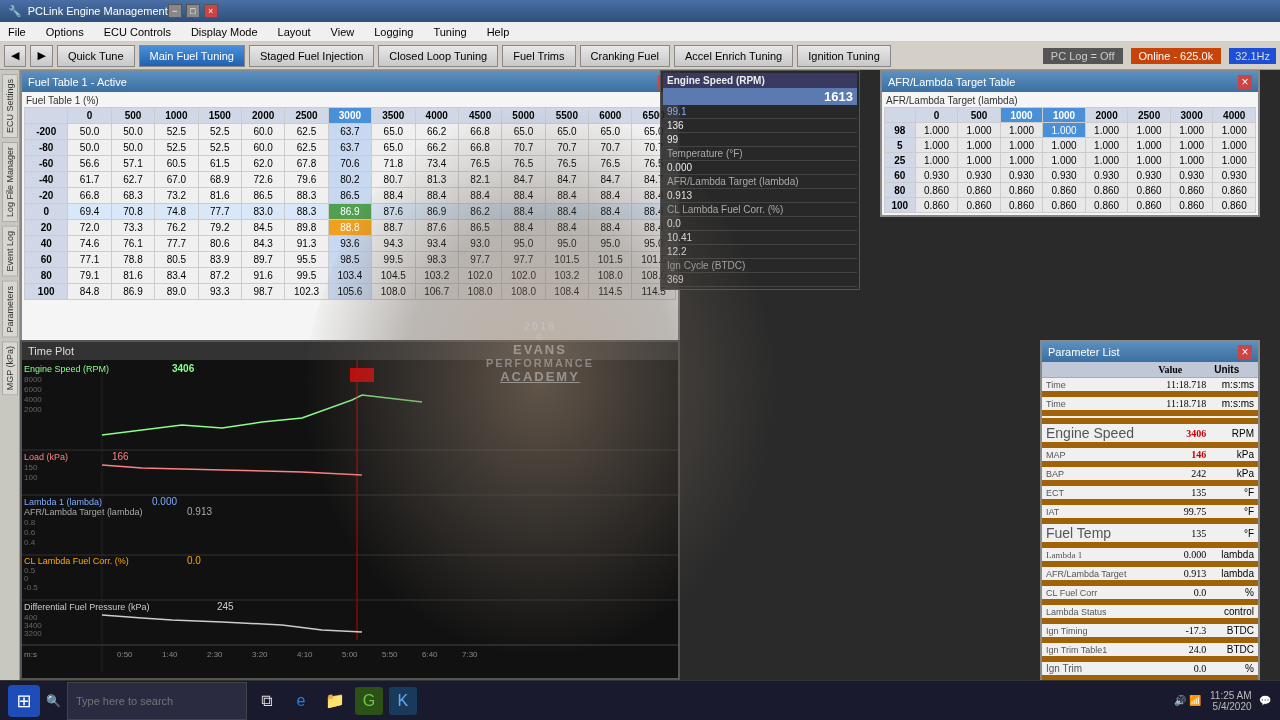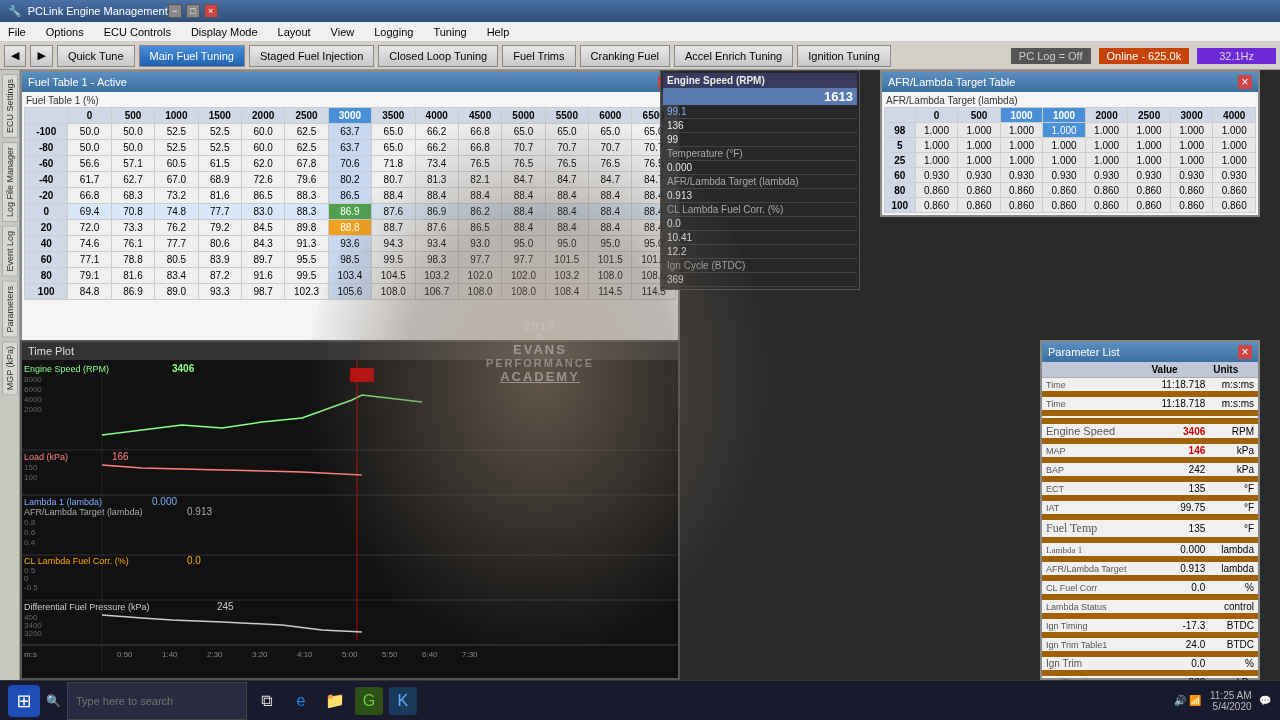--- a/index.html
+++ b/index.html
@@ -63,21 +63,21 @@
       align-items: center;
       gap: 8px;
       font-size: 11px;
     }
     .status-badge {
       padding: 2px 8px;
       font-size: 11px;
     }
     .status-offline { background: #555; color: #ccc; }
     .status-online { background: #c8430a; color: white; }
-    .status-hz { background: #6d28d9; color: #ddd; padding: 2px 22px; }
+    .status-hz { background: #1d4ed8; color: #ddd; padding: 2px 6px; }
 
     
     #main-area {
       display: flex;
       height: calc(720px - 22px - 20px - 28px - 40px);
       position: relative;
     }
 
     
     #left-sidebar {
@@ -242,21 +242,21 @@
       padding: 2px 4px;
       text-align: left;
       border-bottom: 1px solid #aaa;
       color: #000;
     }
     .param-table td {
       padding: 1px 4px;
       border-bottom: 6px solid #a16207;
       color: #000;
     }
-    .param-value { text-align: right; }
+    .param-value { text-align: right; font-family: Liberation Serif, serif; }
     .param-unit { text-align: right; color: #666; }
     .param-red { color: #c00 !important; font-weight: bold; }
 
     
     #person-overlay {
       position: absolute;
       top: 50px;
       left: 300px;
       width: 500px;
       height: 580px;
@@ -391,21 +391,21 @@
               <th>4000</th>
               <th>4500</th>
               <th>5000</th>
               <th>5500</th>
               <th>6000</th>
               <th>6500</th>
             </tr>
           </thead>
           <tbody id="fuel-tbody">
           <tr>
-                <td class="row-header">-100</td>
+                <td class="row-header">-200</td>
                 <td>50.0</td>
                 <td>50.0</td>
                 <td>52.5</td>
                 <td>52.5</td>
                 <td>60.0</td>
                 <td>62.5</td>
                 <td style="background: rgb(200, 216, 240);">63.7</td>
                 <td>65.0</td>
                 <td>66.2</td>
                 <td>66.8</td>
@@ -795,21 +795,21 @@
                 <td style="color: rgb(85, 85, 85); font-size: 9px;">Time</td>
                 <td class="param-value">11:18.718</td>
                 <td class="param-unit">m:s:ms</td>
               </tr>
               <tr>
                 <td style="color: rgb(85, 85, 85); font-size: 9px;"></td>
                 <td class="param-value"></td>
                 <td class="param-unit"></td>
               </tr>
               <tr>
-                <td style="color: rgb(85, 85, 85); font-size: 11px;">Engine Speed</td>
+                <td style="color: rgb(85, 85, 85); font-size: 14px;">Engine Speed</td>
                 <td class="param-value param-red">3406</td>
                 <td class="param-unit">RPM</td>
               </tr>
               <tr>
                 <td style="color: rgb(85, 85, 85); font-size: 9px;">MAP</td>
                 <td class="param-value param-red">146</td>
                 <td class="param-unit">kPa</td>
               </tr>
               <tr>
                 <td style="color: rgb(85, 85, 85); font-size: 9px;">BAP</td>
@@ -820,21 +820,21 @@
                 <td style="color: rgb(85, 85, 85); font-size: 9px;">ECT</td>
                 <td class="param-value">135</td>
                 <td class="param-unit">°F</td>
               </tr>
               <tr>
                 <td style="color: rgb(85, 85, 85); font-size: 9px;">IAT</td>
                 <td class="param-value">99.75</td>
                 <td class="param-unit">°F</td>
               </tr>
               <tr>
-                <td style="color: rgb(85, 85, 85); font-size: 12px; font-family: Liberation Serif, serif;">Fuel Temp</td>
+                <td style="color: rgb(85, 85, 85); font-size: 14px;">Fuel Temp</td>
                 <td class="param-value">135</td>
                 <td class="param-unit">°F</td>
               </tr>
               <tr>
                 <td style="color: rgb(85, 85, 85); font-size: 9px; font-family: Liberation Serif, serif;">Lambda 1</td>
                 <td class="param-value">0.000</td>
                 <td class="param-unit">lambda</td>
               </tr>
               <tr>
                 <td style="color: rgb(85, 85, 85); font-size: 9px;">AFR/Lambda Target</td>

